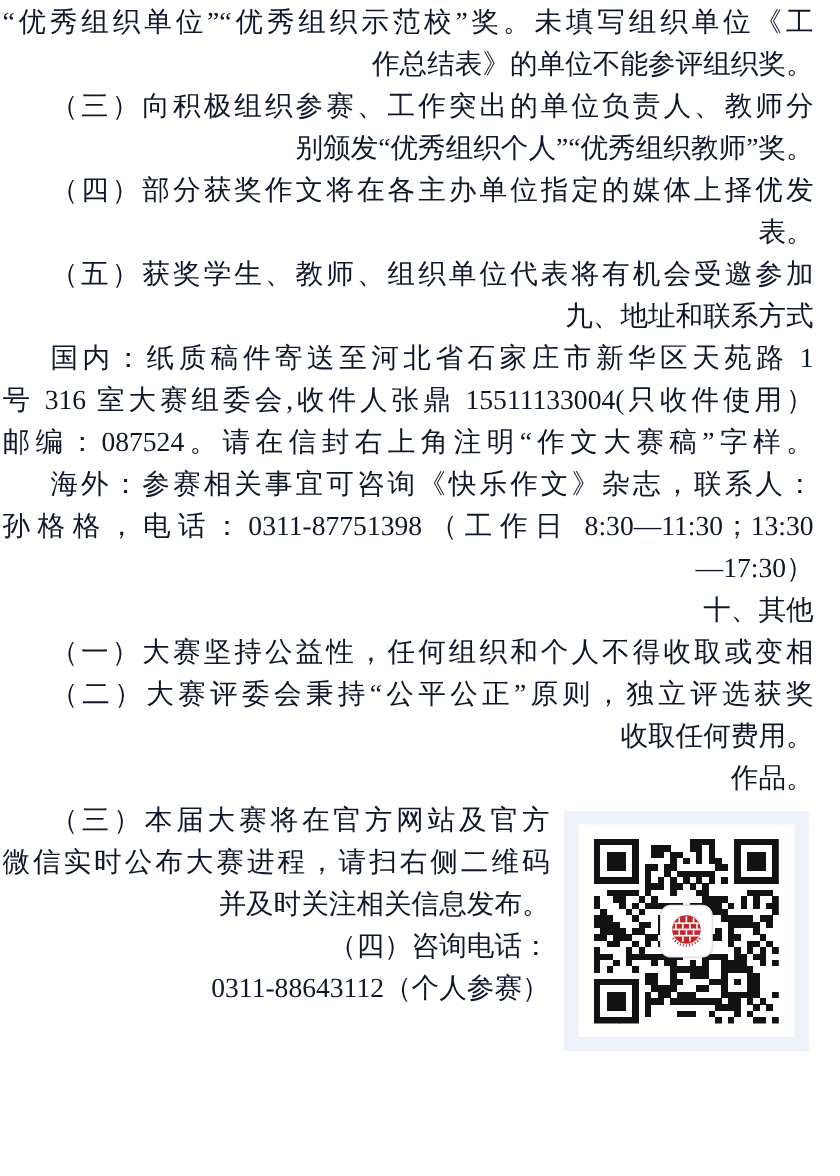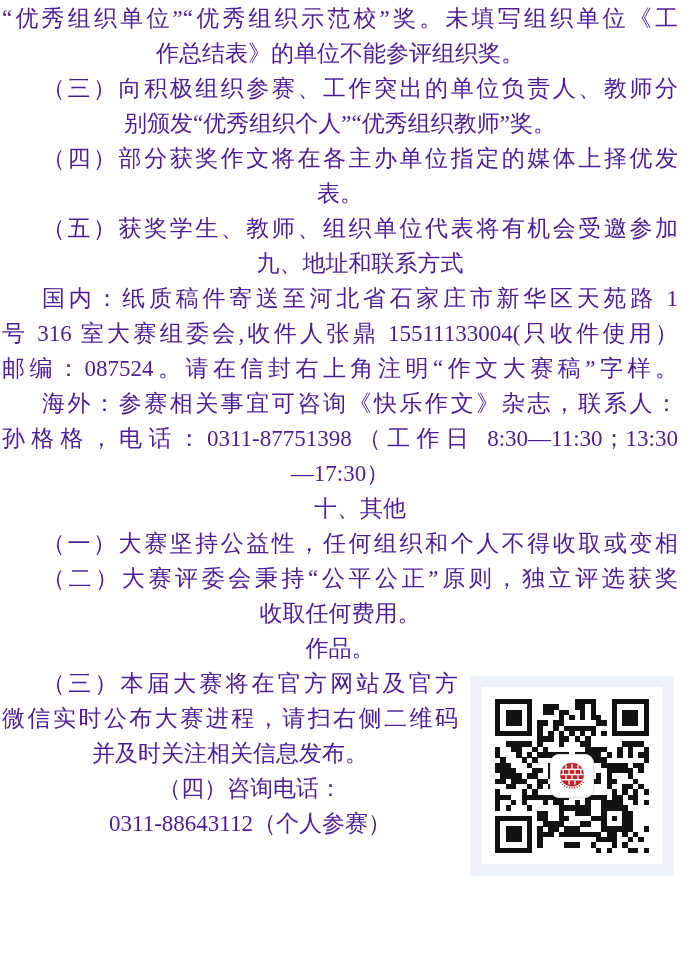--- a/index.html
+++ b/index.html
@@ -12,21 +12,21 @@
     box-sizing: border-box;
     width: 700px; height: 980px;
     padding: 1px 22px 0 2px;
     font-family: "Liberation Serif", "DejaVu Serif", serif;
     font-size: 23px;
     color: #1a1a1a;
   }
   .ln {
     line-height: 35px;
     height: 35px;
-    text-align: center;
+    text-align: right;
     white-space: nowrap;
   }
   .ln.j {
     white-space: normal;
     text-align: justify;
     text-align-last: justify;
     text-justify: inter-character;
   }
   .ln.ind { text-indent: 40px; }
   .b, .hd {
@@ -60,21 +60,21 @@
     border-radius: 9px;
     box-shadow: 0 0 2px rgba(0,0,0,0.15);
     display: flex;
     align-items: center;
     justify-content: center;
   }
 </style>
 </head>
 <body>
 
-<div class="page" style="color: #4c1d95;">
+<div class="page" style="color: #0f172a;">
 
   <div id="lines-top">
       <div class="ln j">“优秀组织单位”“优秀组织示范校”奖。未填写组织单位《工</div>
       <div class="ln">作总结表》的单位不能参评组织奖。</div>
       <div class="ln j ind">（三）向积极组织参赛、工作突出的单位负责人、教师分</div>
       <div class="ln">别颁发“优秀组织个人”“优秀组织教师”奖。</div>
       <div class="ln j ind">（四）部分获奖作文将在各主办单位指定的媒体上择优发</div>
       <div class="ln">表。</div>
       <div class="ln j ind">（五）获奖学生、教师、组织单位代表将有机会受邀参加</div>
       <div class="ln ind hd"><span class="b">九、地址和联系方式</span></div>

